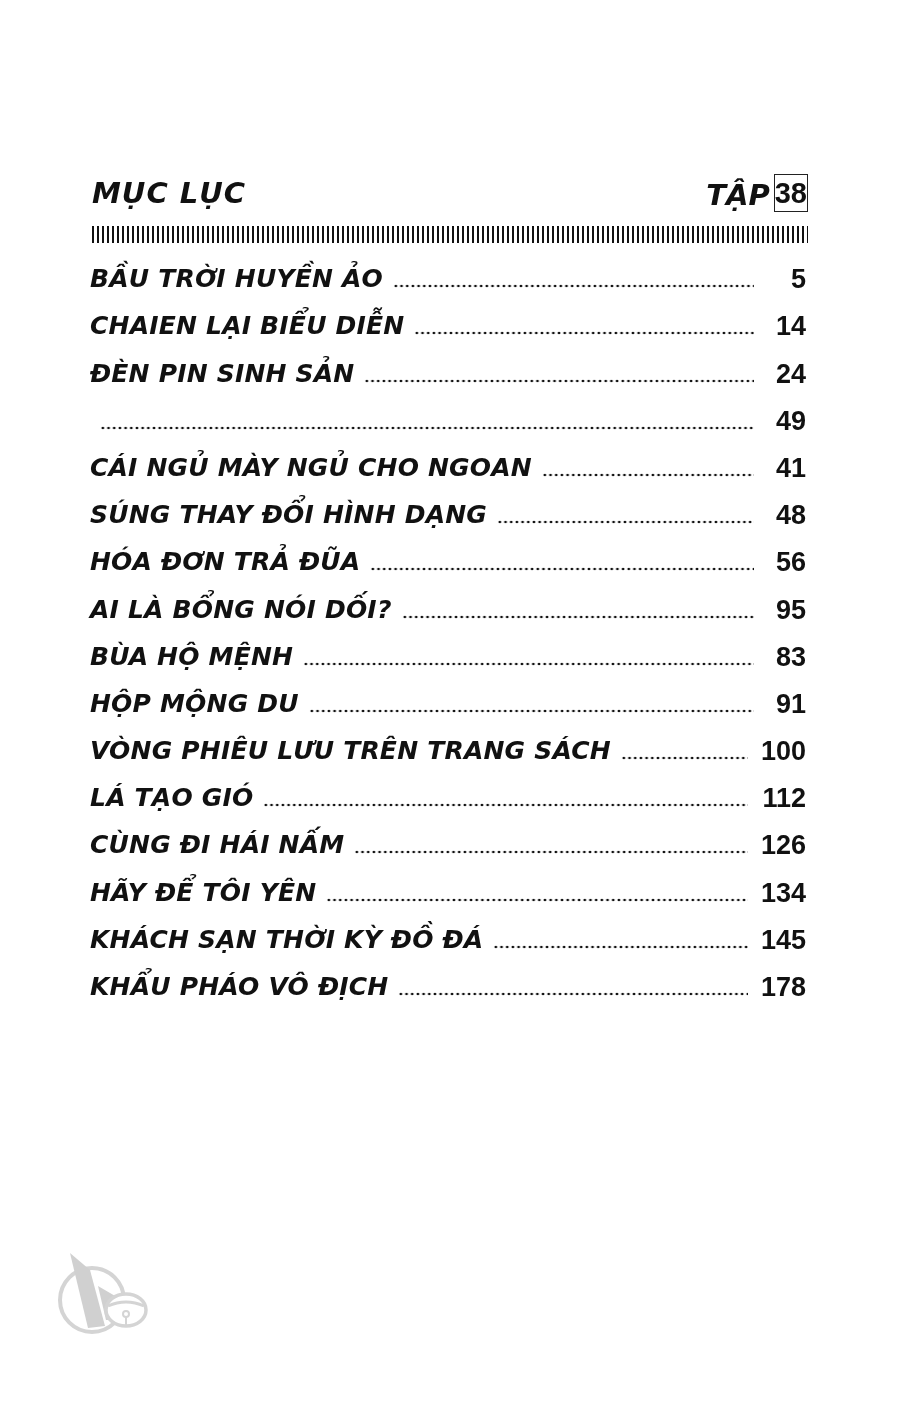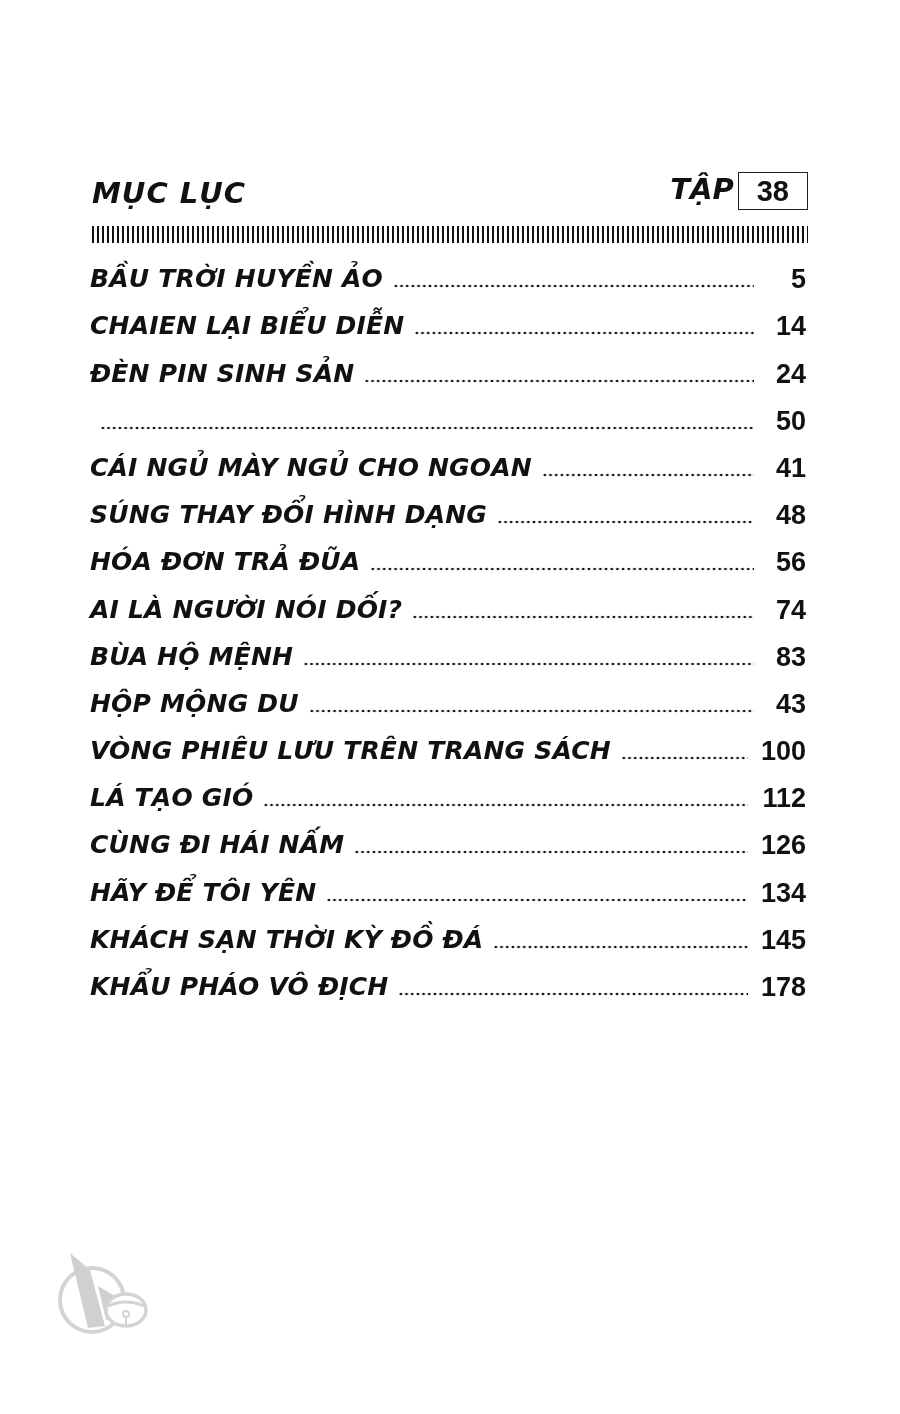--- a/index.html
+++ b/index.html
@@ -34,35 +34,35 @@
       font-size: 29px;
       font-weight: bold;
       letter-spacing: 1px;
       font-style: italic;
     }
     .volume {
       position: absolute;
       right: 0;
       top: 0;
       display: flex;
-      align-items: flex-start;
+      align-items: flex-end;
       height: 40px;
     }
     .volume-label {
       font-size: 29px;
       font-weight: bold;
       margin-right: 4px;
       font-style: italic;
     }
     .volume-number {
       border: 1.5px solid #222;
       font-family: "Liberation Sans", sans-serif;
       font-size: 29px;
       font-weight: bold;
-      padding: 0 18px;
+      padding: 0 0;
       line-height: 36px;
       height: 36px;
     }
     .rule {
       position: absolute;
       left: 92px;
       top: 226px;
       width: 716px;
       height: 17px;
       background: repeating-linear-gradient(to right, #111 0px, #111 2px, transparent 2px, transparent 5px);
@@ -137,51 +137,51 @@
       <span class="toc-dots"></span>
       <span class="toc-page">14</span>
     </div>
     <div class="toc-row">
       <span class="toc-title">ĐÈN PIN SINH SẢN</span>
       <span class="toc-dots"></span>
       <span class="toc-page">24</span>
     </div>
     <div class="toc-row">
       <span class="toc-dots"></span>
-      <span class="toc-page">50</span>
+      <span class="toc-page">49</span>
     </div>
     <div class="toc-row">
       <span class="toc-title">CÁI NGỦ MÀY NGỦ CHO NGOAN</span>
       <span class="toc-dots"></span>
       <span class="toc-page">41</span>
     </div>
     <div class="toc-row">
       <span class="toc-title">SÚNG THAY ĐỔI HÌNH DẠNG</span>
       <span class="toc-dots"></span>
       <span class="toc-page">48</span>
     </div>
     <div class="toc-row">
       <span class="toc-title">HÓA ĐƠN TRẢ ĐŨA</span>
       <span class="toc-dots"></span>
       <span class="toc-page">56</span>
     </div>
     <div class="toc-row">
-      <span class="toc-title">AI LÀ NGƯỜI NÓI DỐI?</span>
-      <span class="toc-dots"></span>
-      <span class="toc-page">74</span>
+      <span class="toc-title">AI LÀ BỔNG NÓI DỐI?</span>
+      <span class="toc-dots"></span>
+      <span class="toc-page">95</span>
     </div>
     <div class="toc-row">
       <span class="toc-title">BÙA HỘ MỆNH</span>
       <span class="toc-dots"></span>
       <span class="toc-page">83</span>
     </div>
     <div class="toc-row">
       <span class="toc-title">HỘP MỘNG DU</span>
       <span class="toc-dots"></span>
-      <span class="toc-page">43</span>
+      <span class="toc-page">91</span>
     </div>
     <div class="toc-row">
       <span class="toc-title">VÒNG PHIÊU LƯU TRÊN TRANG SÁCH</span>
       <span class="toc-dots"></span>
       <span class="toc-page wide">100</span>
     </div>
     <div class="toc-row">
       <span class="toc-title">LÁ TẠO GIÓ</span>
       <span class="toc-dots"></span>
       <span class="toc-page wide">112</span>

